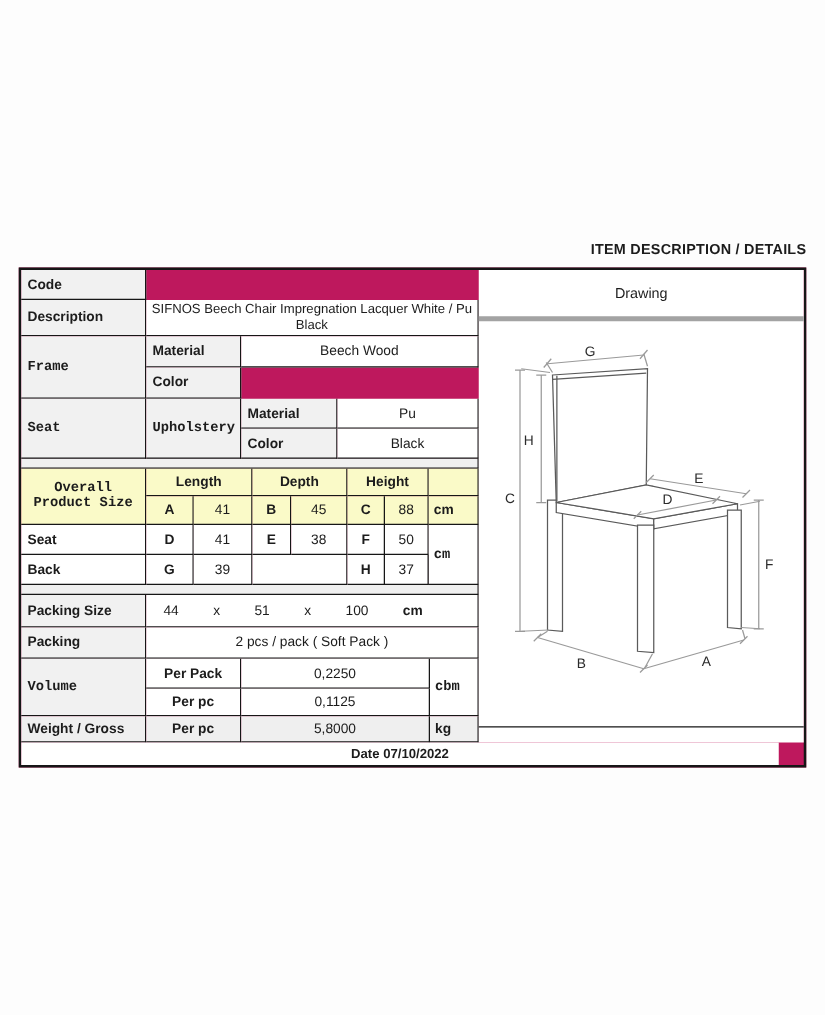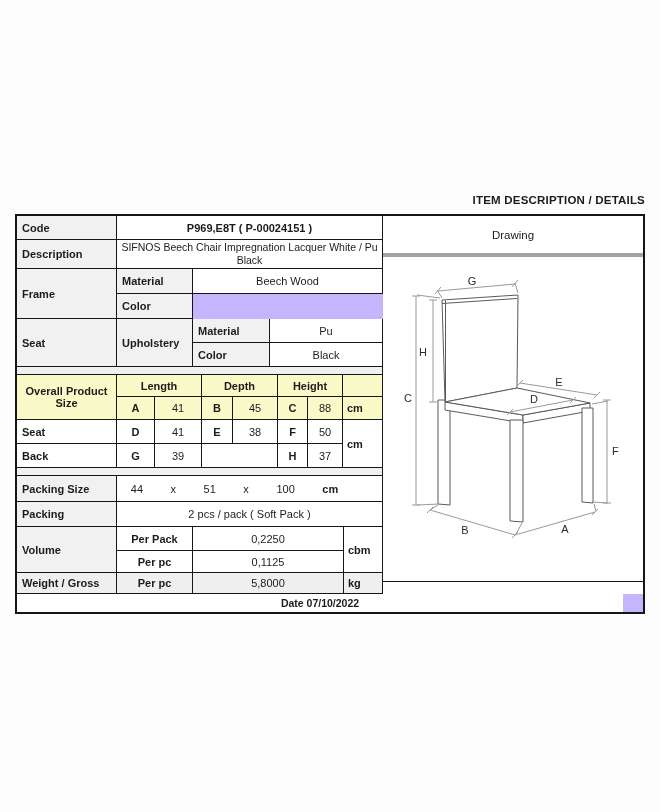--- a/index.html
+++ b/index.html
@@ -7,21 +7,21 @@
     width:660px;height:812px;background:#fdfdfd;position:relative;
     font-family:"Liberation Sans","DejaVu Sans",sans-serif;color:#1c1c1c;
     -webkit-font-smoothing:antialiased;
   }
   .page-title{
     position:absolute;left:15px;top:194px;width:630px;text-align:right;
     font-size:11.5px;font-weight:bold;letter-spacing:.2px;
   }
   .tbl{
     position:absolute;left:15px;top:214px;width:630px;height:400px;
-    border:2px solid #161616;background:#c4b5fd;box-sizing:border-box;
+    border:2px solid #161616;background:#be185d;box-sizing:border-box;
   }
   .left-area{position:absolute;left:0;top:0;width:366px;}
   .g{display:grid;width:366px;}
   .c{
     box-sizing:border-box;border-right:1px solid #161616;border-bottom:1px solid #161616;
     display:flex;align-items:center;justify-content:center;font-size:11px;background:#fff;
     overflow:hidden;text-align:center;line-height:12px;
   }
   .lab{justify-content:flex-start;text-align:left;padding-left:5px;font-weight:bold;background:#f1f1f1;}
   .b{font-weight:bold;}
@@ -34,21 +34,21 @@
   .desc-val{font-size:10.5px;line-height:13px;padding:1px 3px;}
   .sec-frame{grid-template-columns:100px 76px 190px;grid-template-rows:25px 25px;}
   .sec-seatup{grid-template-columns:100px 76px 77px 113px;grid-template-rows:24px 24px;}
   .sec-ops{grid-template-columns:100px 38px 47px 31px 45px 30px 35px 40px;grid-template-rows:22px 23px;}
   .sec-sb{grid-template-columns:100px 38px 47px 31px 45px 30px 35px 40px;grid-template-rows:24px 24px;}
   .sec-psize{grid-template-columns:100px 266px;grid-template-rows:26px;}
   .psize-zone{justify-content:space-around;padding-right:30px;}
   .sec-pack{grid-template-columns:100px 266px;grid-template-rows:25px;}
   .sec-vol{grid-template-columns:100px 76px 151px 39px;grid-template-rows:24px 22px;}
   .sec-wt2{grid-template-columns:100px 76px 151px 39px;grid-template-rows:21px;}
-  .rspan{grid-row:1/3;}
+  .rspan{grid-row:1/3;font-family:Liberation Mono, monospace;}
   .drawing-col{position:absolute;left:366px;top:0;width:260px;height:378px;background:#fff;}
   .drawing-header{
     height:41px;box-sizing:border-box;border-bottom:4px solid #a3a3a3;
     display:flex;align-items:center;justify-content:center;font-weight:normal;font-size:11.5px;
   }
   .drawing-area{height:325px;box-sizing:border-box;border-bottom:1px solid #161616;}
   .date-row{
     position:absolute;left:0;top:378px;width:606px;height:18px;
     display:flex;align-items:center;justify-content:center;font-size:10.5px;font-weight:bold;background:#fff;
   }
@@ -57,21 +57,20 @@
 </head>
 <body>
 
 <div class="page-title">ITEM DESCRIPTION / DETAILS</div>
 
 <div class="tbl">
   <div class="left-area">
 
     <div class="g sec-code">
       <div class="c lab">Code</div>
-      <div class="c b">P969,E8T  ( P-00024151 )</div>
     </div>
 
     <div class="g sec-desc">
       <div class="c lab">Description</div>
       <div class="c desc-val">SIFNOS Beech Chair Impregnation Lacquer White / Pu Black</div>
     </div>
 
     <div class="g sec-frame">
       <div class="c lab rspan">Frame</div>
       <div class="c lab">Material</div>

